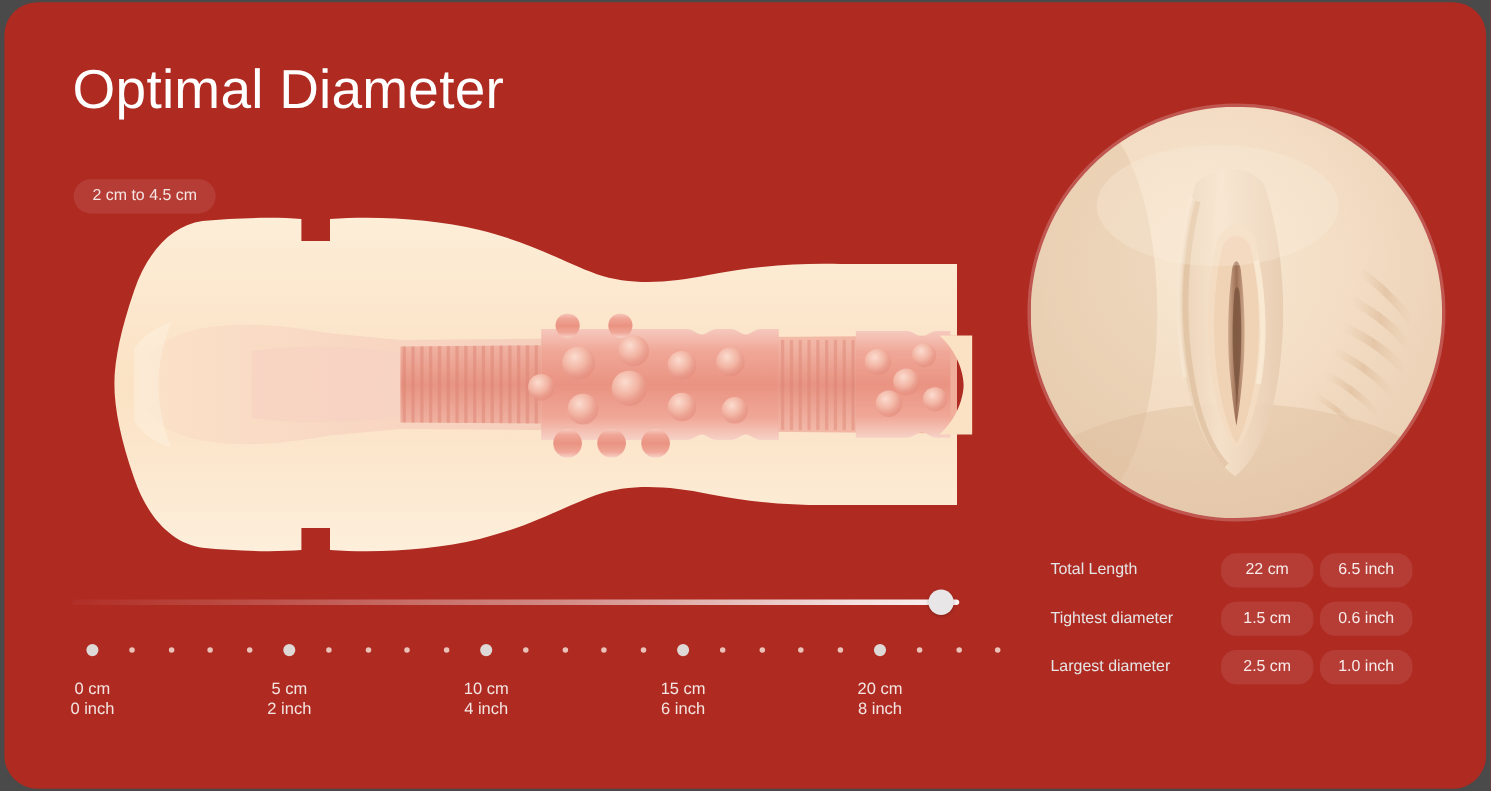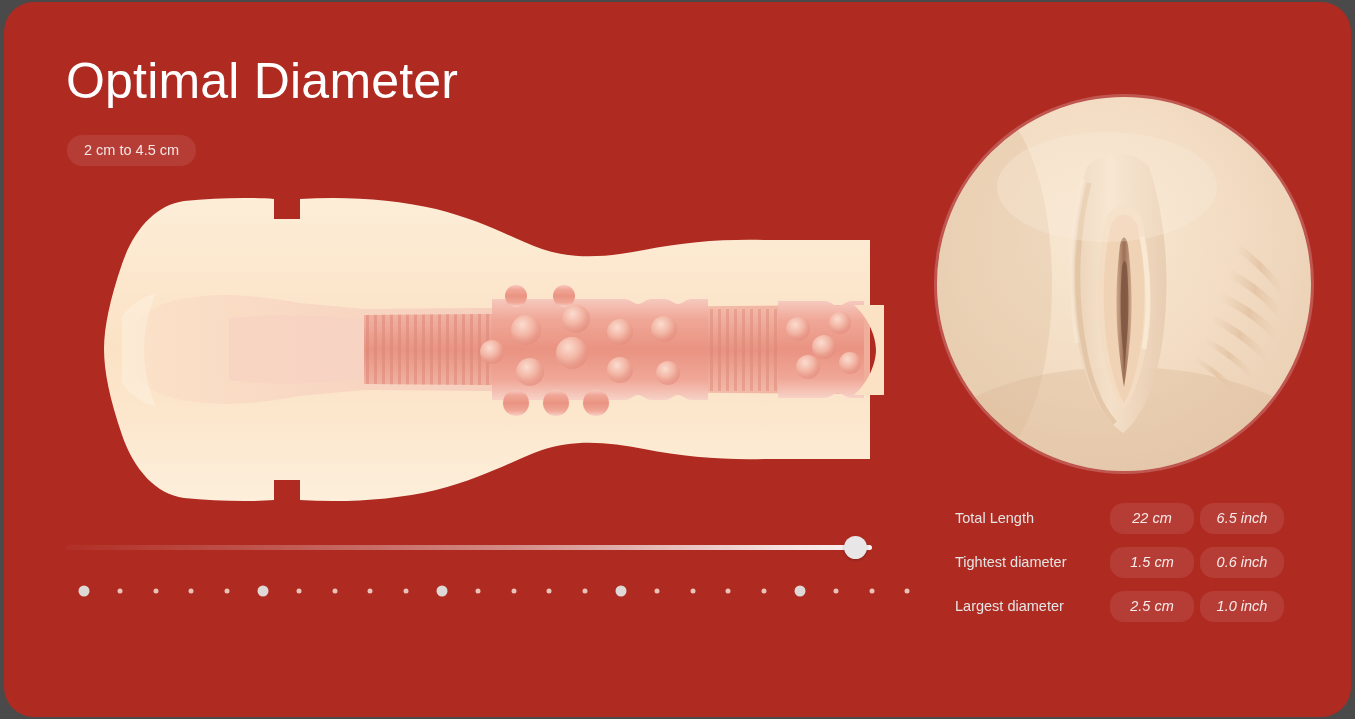--- a/index.html
+++ b/index.html
@@ -45,20 +45,21 @@
     gap: 11px;
   }
   .range-pill {
     background: rgba(255,255,255,0.085);
     border-radius: 999px;
     padding: 7px 17px 8px 17px;
     font-size: 14.5px;
     color: #f5e6e4;
     white-space: nowrap;
     line-height: 16px;
+    margin-top: 28px;
   }
 
   
   .product-figure {
     position: absolute;
     left: 60px;
     top: 185px;
     width: 820px;
     height: 325px;
   }
@@ -185,21 +186,20 @@
   .spec-value {
     width: 84px;
     margin-right: 6px;
     background: rgba(255,255,255,0.085);
     border-radius: 14px;
     text-align: center;
     padding: 7px 0 8px 0;
     font-size: 14.5px;
     color: #f7eceb;
     line-height: 16px;
-    font-style: italic;
   }
   .spec-value:last-child { margin-right: 0; }
 </style>
 </head>
 <body>
 
 <div class="card">
 
   <div class="page-title">Optimal Diameter</div>
 
@@ -403,20 +403,27 @@
       <div class="tick minor" style="left: 590.8px;"></div>
       <div class="tick minor" style="left: 626.6px;"></div>
       <div class="tick minor" style="left: 662.4px;"></div>
       <div class="tick minor" style="left: 698.2px;"></div>
       <div class="tick major" style="left: 734px;"></div>
       <div class="tick minor" style="left: 769.8px;"></div>
       <div class="tick minor" style="left: 805.6px;"></div>
       <div class="tick minor" style="left: 841.4px;"></div>
     </div>
 
+  <div class="ruler-labels" id="ruler-labels">
+      <div class="ruler-label" style="left: 18px;"><span>0 cm</span><span class="inch">0 inch</span></div>
+      <div class="ruler-label" style="left: 197px;"><span>5 cm</span><span class="inch">2 inch</span></div>
+      <div class="ruler-label" style="left: 376px;"><span>10 cm</span><span class="inch">4 inch</span></div>
+      <div class="ruler-label" style="left: 555px;"><span>15 cm</span><span class="inch">6 inch</span></div>
+      <div class="ruler-label" style="left: 734px;"><span>20 cm</span><span class="inch">8 inch</span></div>
+    </div>
 
   <div class="inset-wrap">
     <div class="inset-halo"></div>
     <div class="inset-photo">
       <svg viewBox="0 0 374 374" xmlns="http://www.w3.org/2000/svg">
         <defs>
           <radialGradient id="fleshBg" cx="42%" cy="38%" r="78%">
             <stop offset="0%" stop-color="#f8e8d2"></stop>
             <stop offset="45%" stop-color="#f3ddc4"></stop>
             <stop offset="80%" stop-color="#ecd2b7"></stop>

